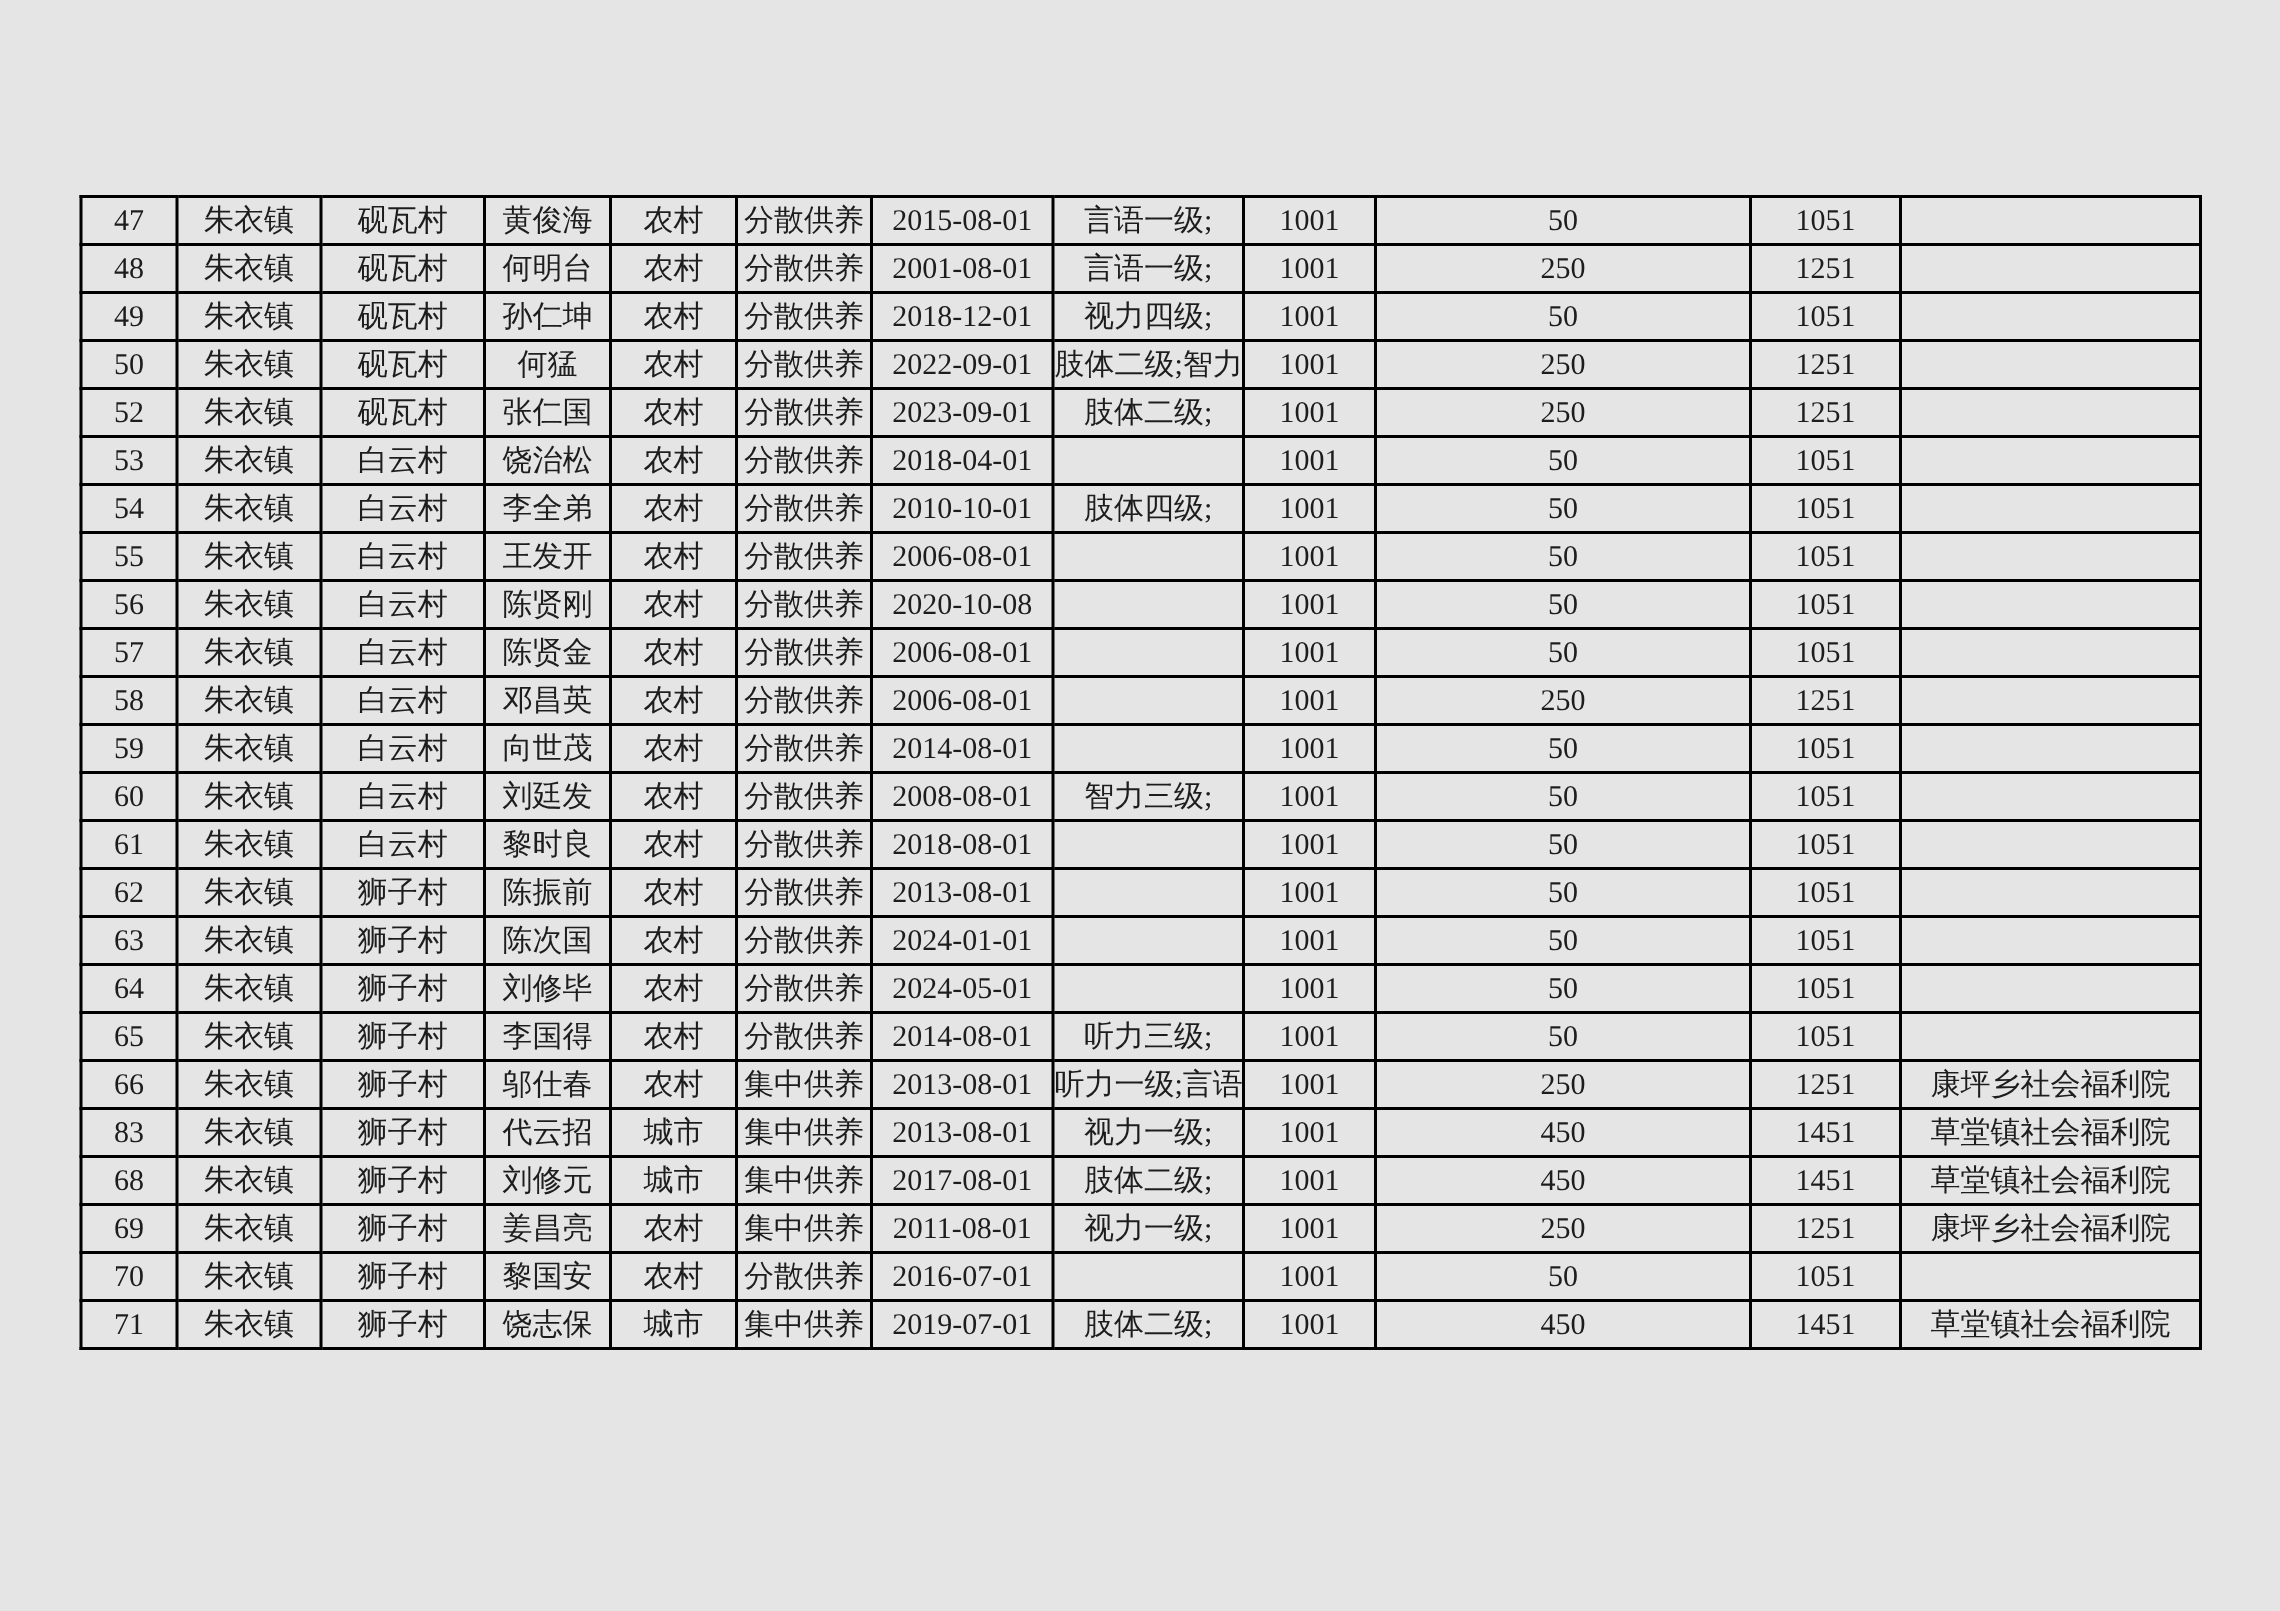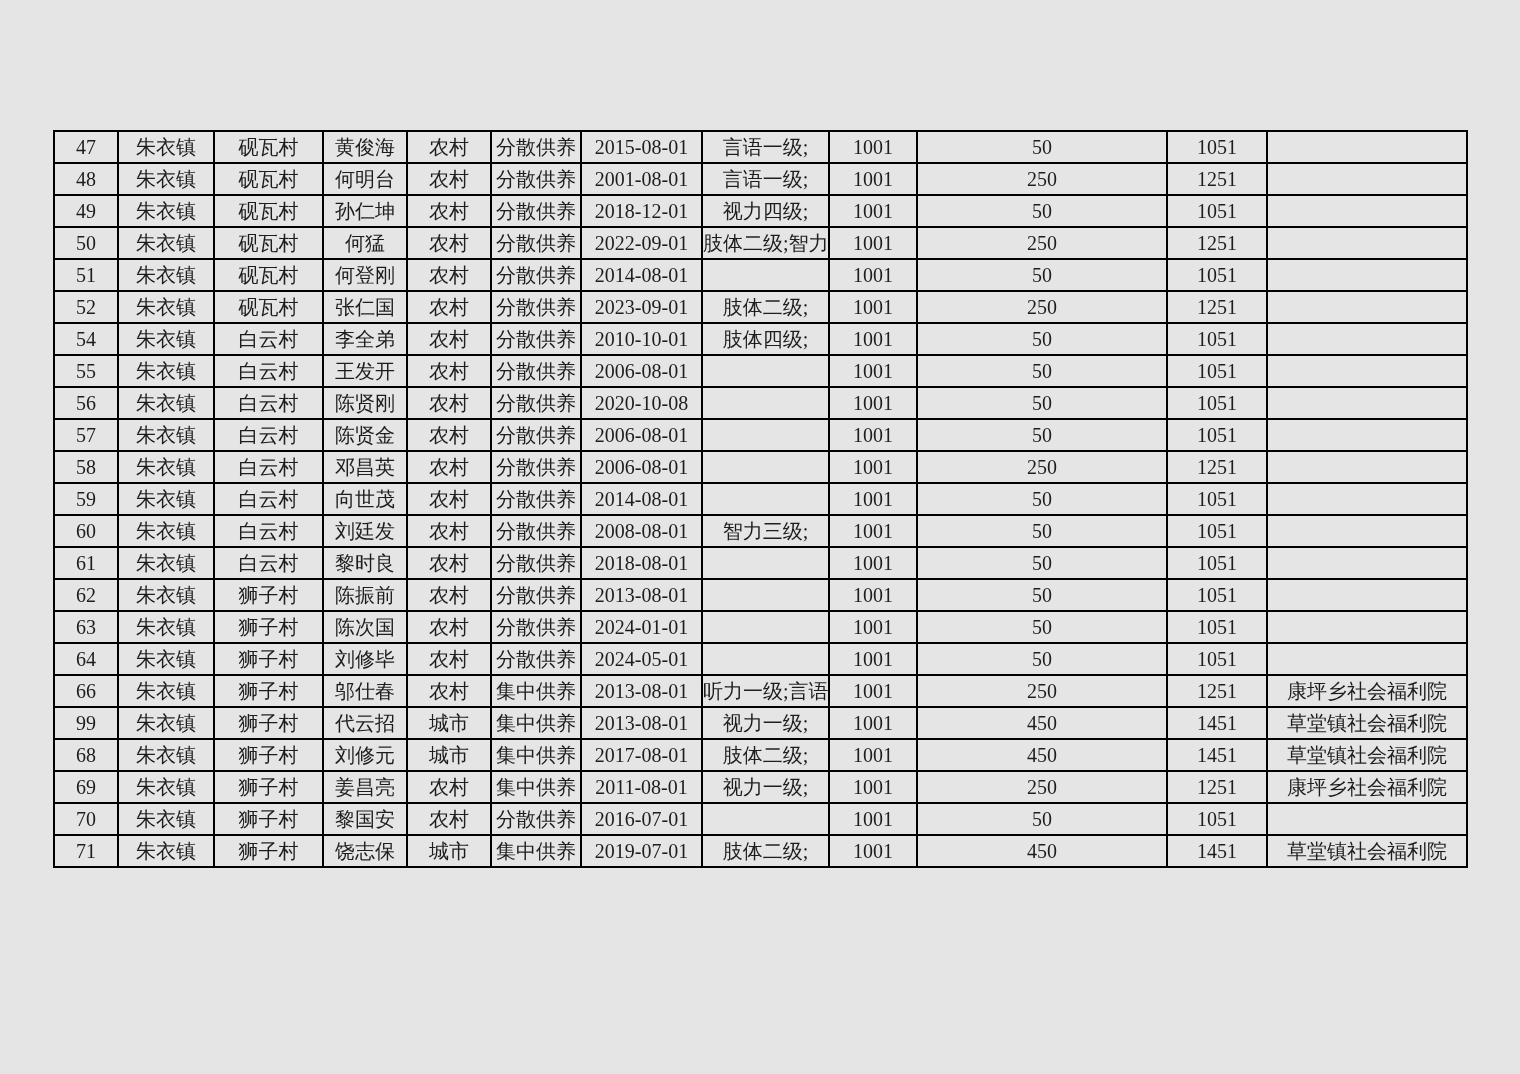--- a/index.html
+++ b/index.html
@@ -122,48 +122,48 @@
           <td>农村</td>
           <td>分散供养</td>
           <td>2022-09-01</td>
           <td>肢体二级;智力二级</td>
           <td>1001</td>
           <td>250</td>
           <td>1251</td>
           <td></td>
         </tr>
         <tr>
-          <td>51</td>
-          <td>朱衣镇</td>
-          <td>砚瓦村</td>
-          <td>何登刚</td>
-          <td>农村</td>
-          <td>分散供养</td>
-          <td>2014-08-01</td>
-          <td></td>
-          <td>1001</td>
-          <td>50</td>
-          <td>1051</td>
-          <td></td>
-        </tr>
-        <tr>
           <td>52</td>
           <td>朱衣镇</td>
           <td>砚瓦村</td>
           <td>张仁国</td>
           <td>农村</td>
           <td>分散供养</td>
           <td>2023-09-01</td>
           <td>肢体二级;</td>
           <td>1001</td>
           <td>250</td>
           <td>1251</td>
           <td></td>
         </tr>
         <tr>
+          <td>53</td>
+          <td>朱衣镇</td>
+          <td>白云村</td>
+          <td>饶治松</td>
+          <td>农村</td>
+          <td>分散供养</td>
+          <td>2018-04-01</td>
+          <td></td>
+          <td>1001</td>
+          <td>50</td>
+          <td>1051</td>
+          <td></td>
+        </tr>
+        <tr>
           <td>54</td>
           <td>朱衣镇</td>
           <td>白云村</td>
           <td>李全弟</td>
           <td>农村</td>
           <td>分散供养</td>
           <td>2010-10-01</td>
           <td>肢体四级;</td>
           <td>1001</td>
           <td>50</td>
@@ -298,41 +298,55 @@
         </tr>
         <tr>
           <td>64</td>
           <td>朱衣镇</td>
           <td>狮子村</td>
           <td>刘修毕</td>
           <td>农村</td>
           <td>分散供养</td>
           <td>2024-05-01</td>
           <td></td>
+          <td>1001</td>
+          <td>50</td>
+          <td>1051</td>
+          <td></td>
+        </tr>
+        <tr>
+          <td>65</td>
+          <td>朱衣镇</td>
+          <td>狮子村</td>
+          <td>李国得</td>
+          <td>农村</td>
+          <td>分散供养</td>
+          <td>2014-08-01</td>
+          <td>听力三级;</td>
           <td>1001</td>
           <td>50</td>
           <td>1051</td>
           <td></td>
         </tr>
         <tr>
           <td>66</td>
           <td>朱衣镇</td>
           <td>狮子村</td>
           <td>邬仕春</td>
           <td>农村</td>
           <td>集中供养</td>
           <td>2013-08-01</td>
           <td>听力一级;言语一级</td>
           <td>1001</td>
           <td>250</td>
           <td>1251</td>
           <td>康坪乡社会福利院</td>
         </tr>
         <tr>
-          <td>99</td>
+          <td>83</td>
           <td>朱衣镇</td>
           <td>狮子村</td>
           <td>代云招</td>
           <td>城市</td>
           <td>集中供养</td>
           <td>2013-08-01</td>
           <td>视力一级;</td>
           <td>1001</td>
           <td>450</td>
           <td>1451</td>

